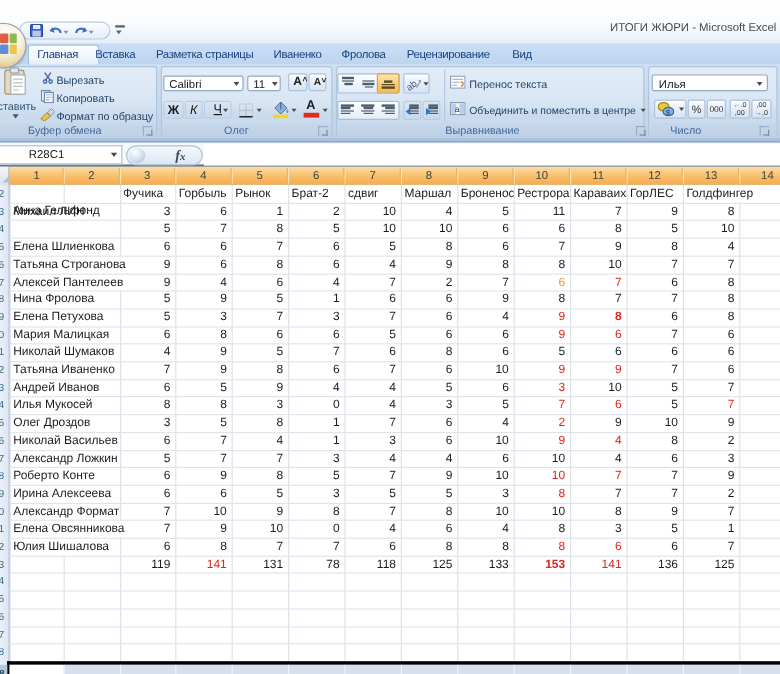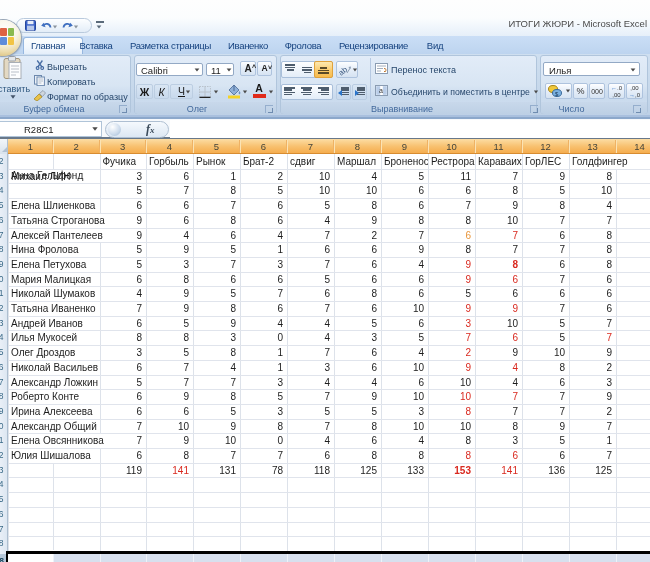--- a/index.html
+++ b/index.html
@@ -404,21 +404,21 @@
 <div class="nam" style="left:11px;top:273.6px">Мария Малицкая</div>
 <div class="nam" style="left:11px;top:288.3px">Николай Шумаков</div>
 <div class="nam" style="left:11px;top:303.0px">Татьяна Иваненко</div>
 <div class="nam" style="left:11px;top:317.7px">Андрей Иванов</div>
 <div class="nam" style="left:11px;top:332.4px">Илья Мукосей</div>
 <div class="nam" style="left:11px;top:347.1px">Олег Дроздов</div>
 <div class="nam" style="left:11px;top:361.8px">Николай Васильев</div>
 <div class="nam" style="left:11px;top:376.5px">Александр Ложкин</div>
 <div class="nam" style="left:11px;top:391.2px">Роберто Конте</div>
 <div class="nam" style="left:11px;top:405.9px">Ирина Алексеева</div>
-<div class="nam" style="left:11px;top:420.6px">Александр Общий</div>
+<div class="nam" style="left:11px;top:420.6px">Александр Формат</div>
 <div class="nam" style="left:11px;top:435.3px">Елена Овсянникова</div>
 <div class="nam" style="left:11px;top:450.0px">Юлия Шишалова</div>
 <div class="num" style="left:99.5px;top:170.7px;width:42.5px">3</div>
 <div class="num" style="left:146px;top:170.7px;width:43px">6</div>
 <div class="num" style="left:193px;top:170.7px;width:43px">1</div>
 <div class="num" style="left:240px;top:170.7px;width:43px">2</div>
 <div class="num" style="left:287px;top:170.7px;width:43px">10</div>
 <div class="num" style="left:334px;top:170.7px;width:43px">4</div>
 <div class="num" style="left:381px;top:170.7px;width:43px">5</div>
 <div class="num" style="left:428px;top:170.7px;width:43px">11</div>

